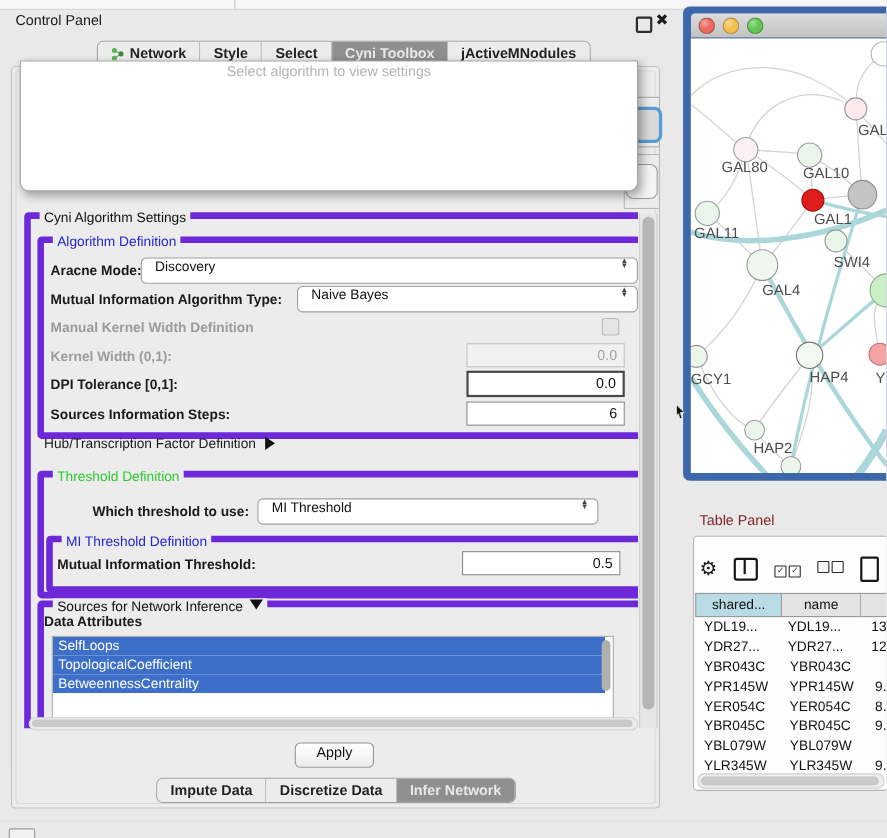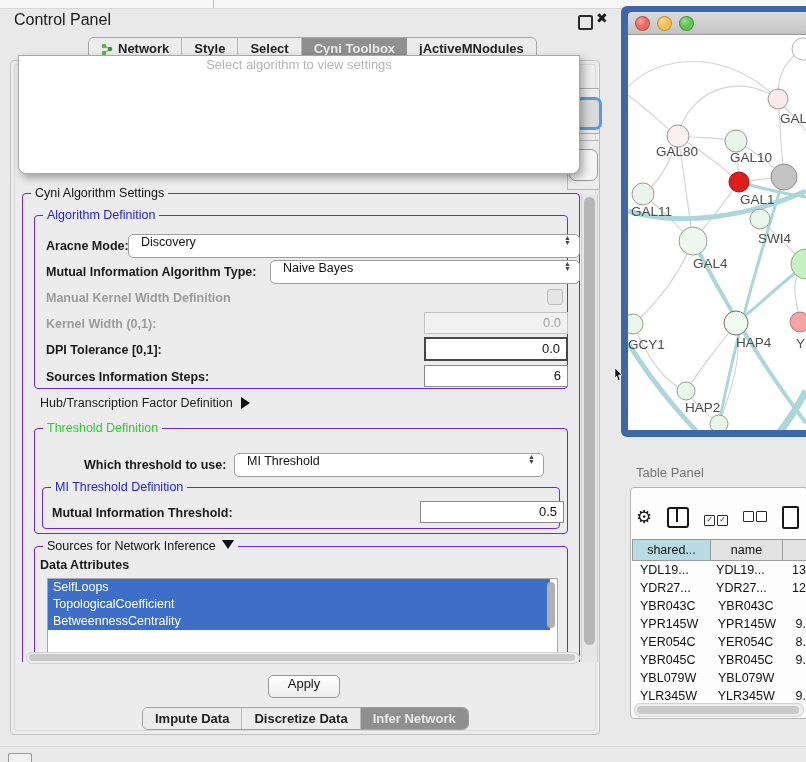--- a/index.html
+++ b/index.html
@@ -4,21 +4,21 @@
 <style>
   html,body{margin:0;padding:0;background:#e9e9e9;}
   #stage{position:relative;width:806px;height:762px;overflow:hidden;
          font-family:"Liberation Sans","DejaVu Sans",sans-serif;color:#111;
          background:#e9e9e9;}
   .abs{position:absolute;}
   
   .topstrip{left:0;top:0;width:806px;height:8px;background:#f6f6f6;border-bottom:1px solid #d6d6d6;}
   .topstrip-div{left:213px;top:0;width:1px;height:8px;background:#c4c4c4;}
   
-  .cp-title{left:14px;top:11px;font-size:16px;color:#1a1a1a;}
+  .cp-title{left:14px;top:11px;font-size:13px;color:#1a1a1a;}
   .float-btn{left:578px;top:15px;width:11px;height:11px;border:2px solid #2c2c2c;border-radius:2px;}
   .close-btn{left:596px;top:10px;font-size:14px;font-weight:bold;color:#1a1a1a;}
   .cp-inner{left:10px;top:60px;width:588px;height:673px;background:#ececec;border:1px solid #c2c2c2;border-radius:4px;}
   .cp-inner2{left:14px;top:64px;width:580px;height:665px;border:1px solid #d9d9d9;border-radius:3px;}
   
   .tabbar{left:88px;top:37px;height:21px;display:flex;border:1px solid #a5a5a5;border-radius:6px;background:#ececec;overflow:hidden;}
   .tab{display:flex;align-items:center;justify-content:center;font-size:13px;font-weight:bold;color:#222;padding:0 12px;border-right:1px solid #b9b9b9;background:#ececec;white-space:nowrap;}
   .tab:last-child{border-right:none;}
   .tab.sel{background:#8f8f8f;color:#e9e9e9;border-right:none;}
   .tab .ticon{margin-right:5px;display:inline-block;width:12px;height:12px;}
@@ -27,21 +27,21 @@
       border-radius:0 0 8px 8px;box-shadow:3px 4px 9px rgba(0,0,0,.33);z-index:50;overflow:hidden;}
   .dd-ph{height:16px;text-align:center;font-size:13px;color:#b4b4b4;padding-top:1px;}
   .dd-item{height:15px;line-height:15px;font-size:13px;color:#0a0a0a;padding-left:3px;white-space:nowrap;}
   .dd-item.bold{font-weight:bold;}
   
   .peekA{left:567px;top:88px;width:31px;height:44px;border:1px solid #b0b0b0;background:#ececec;z-index:4;}
   .peekA-in{left:575px;top:97px;width:21px;height:27px;border:3px solid #5b9bd5;border-radius:7px;background:#d9d9d9;z-index:5;}
   .peekB{left:567px;top:140px;width:31px;height:48px;border:1px solid #b8b8b8;background:#ececec;z-index:4;}
   .peekB-in{left:569px;top:149px;width:27px;height:30px;border:1px solid #9a9a9a;border-radius:7px;background:#f4f4f4;z-index:5;}
   
-  .grp{border:1px solid #6d28d9;border-radius:4px;}
+  .grp{border:6px solid #6d28d9;border-radius:4px;padding-left:36px;}
   .grp-title{position:absolute;top:-8px;left:8px;background:#ececec;padding:0 4px;font-size:12.5px;white-space:nowrap;}
   .blue{color:#2525d2;} .green{color:#2fcb2f;}
   .lbl{font-size:12.5px;font-weight:bold;color:#1a1a1a;white-space:nowrap;}
   .lbl.dis{color:#9b9b9b;}
   .plain{font-size:12.5px;color:#1a1a1a;white-space:nowrap;}
   
   .combo{height:22px;background:#fff;border:1px solid #9f9f9f;border-radius:5px;display:flex;align-items:flex-start;font-size:12.5px;padding-left:12px;}
   .combo .spin{margin-left:auto;margin-right:8px;display:flex;flex-direction:column;line-height:5px;font-size:7px;color:#444;}
   .field{height:20px;background:#fff;border:1px solid #8a8a8a;font-size:13px;text-align:right;padding-right:6px;line-height:20px;}
   .field.dis{background:#f1f1f1;border:1px solid #c3c3c3;color:#a3a3a3;}
@@ -67,21 +67,21 @@
   .botstub{left:8px;top:753px;width:22px;height:12px;border:1px solid #9a9a9a;background:#f2f2f2;border-radius:2px;}
   
   .netwin{left:621px;top:6px;width:185px;height:431px;background:#3c67a8;border-radius:6px 0 0 6px;}
   .net-title{left:628px;top:12px;width:178px;height:22px;background:linear-gradient(#dcdcdc,#c2c2c2);
              border-bottom:1px solid #999;border-radius:4px 0 0 0;display:flex;align-items:center;}
   .tl{width:13px;height:13px;border-radius:50%;margin-left:7px;}
   .net-canvas{left:628px;top:35px;width:178px;height:395px;background:#fff;overflow:hidden;}
   
   .cursor{left:614px;top:368px;width:10px;height:13px;z-index:60;}
   
-  .tp-title{left:636px;top:465px;font-size:13px;color:#737373;}
+  .tp-title{left:636px;top:465px;font-size:13px;color:#7f1d1d;}
   .tp{left:630px;top:487px;width:176px;height:230px;background:#fdfdfd;border:1px solid #b5b5b5;border-radius:4px;}
   .tp-toolbar{left:636px;top:500px;width:170px;height:34px;display:flex;align-items:center;gap:15px;}
   .gear{font-size:18px;font-weight:bold;color:#161616;}
   .colicon{width:18px;height:17px;border:2px solid #161616;border-radius:3px;position:relative;}
   .colicon:after{content:"";position:absolute;left:7px;top:0;width:2px;height:13px;background:#161616;}
   .cb{width:9px;height:9px;border:1.5px solid #2a2a2a;border-radius:1px;font-size:8px;line-height:8px;color:#2a2a2a;text-align:center;display:inline-block;}
   .fileicon{width:13px;height:19px;border:2px solid #161616;border-radius:2px;}
   .thead{left:632px;top:539px;height:22px;display:flex;font-size:12.5px;}
   .th{display:flex;align-items:center;justify-content:center;border:1px solid #9a9a9a;border-left:none;background:#e3e3e3;}
   .th.first{border-left:1px solid #9a9a9a;background:#b9dbe4;}

